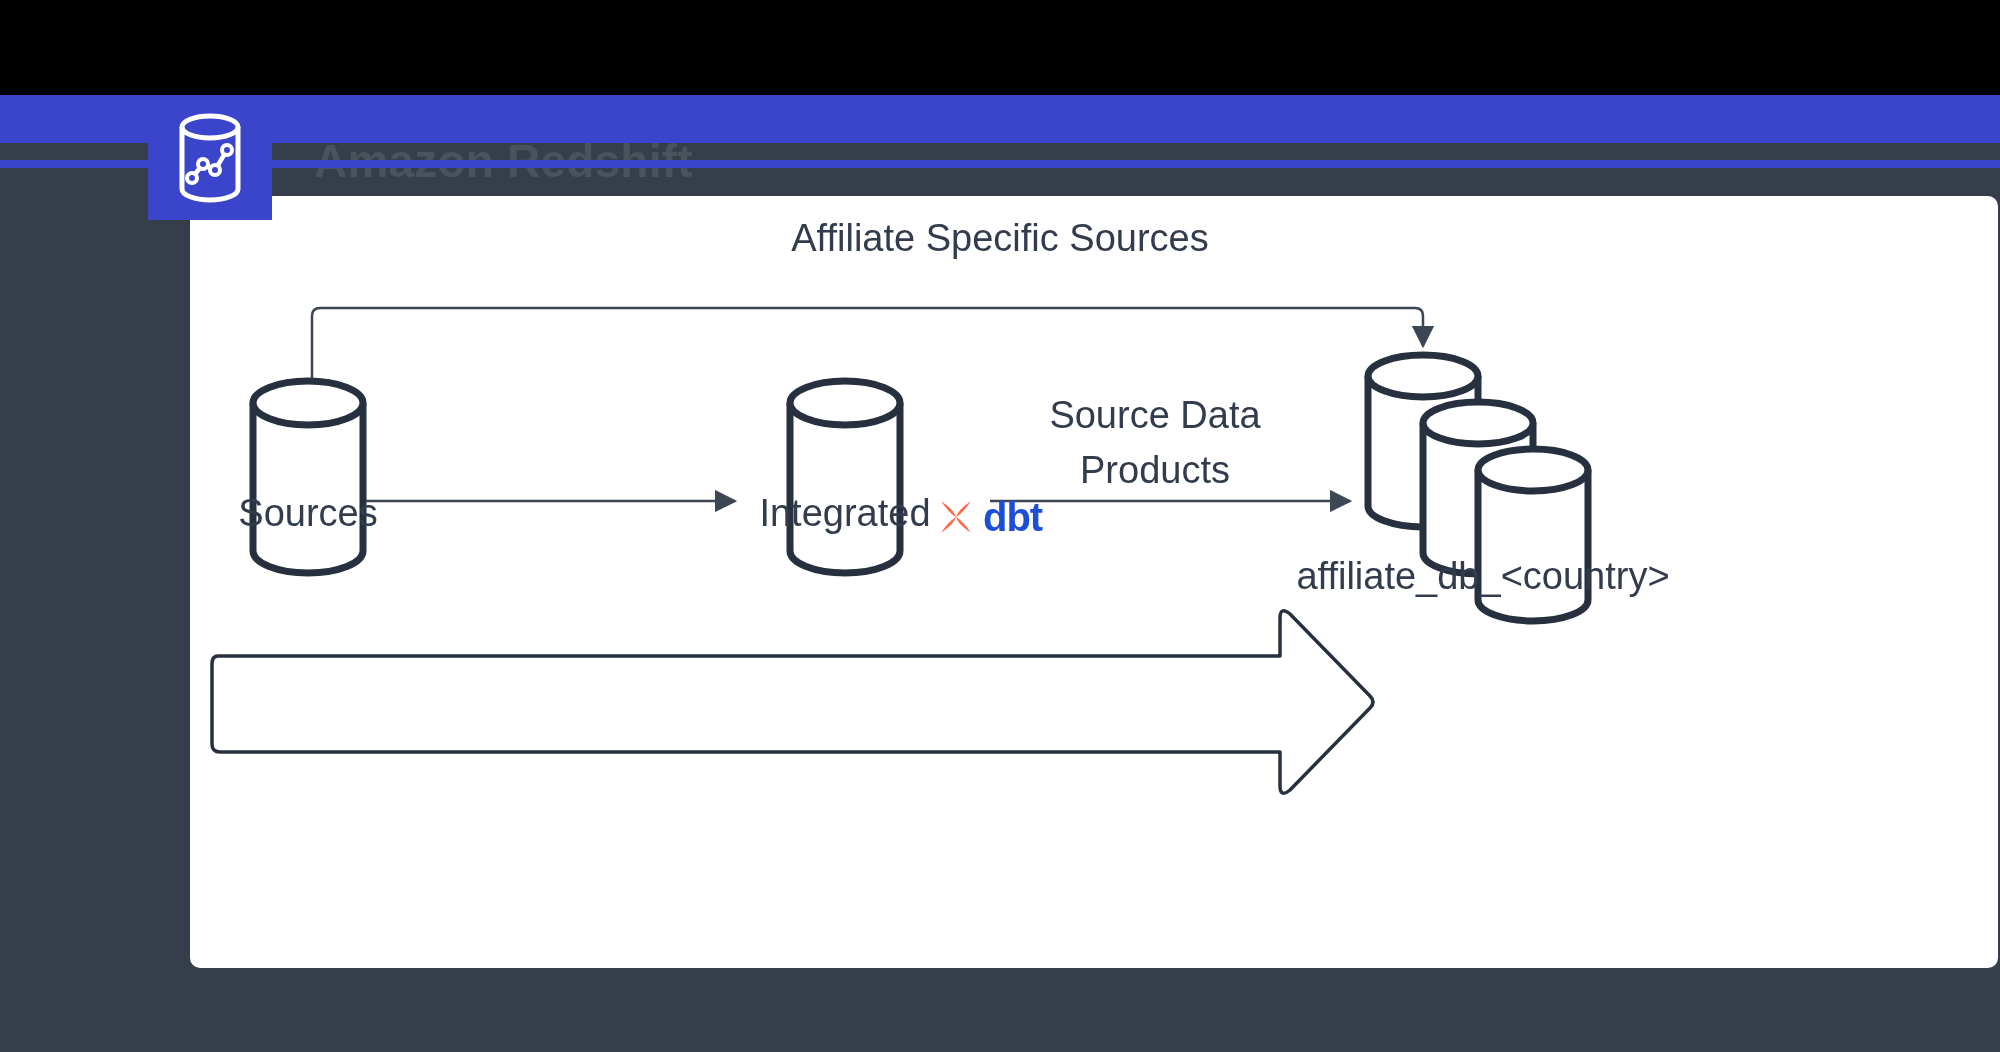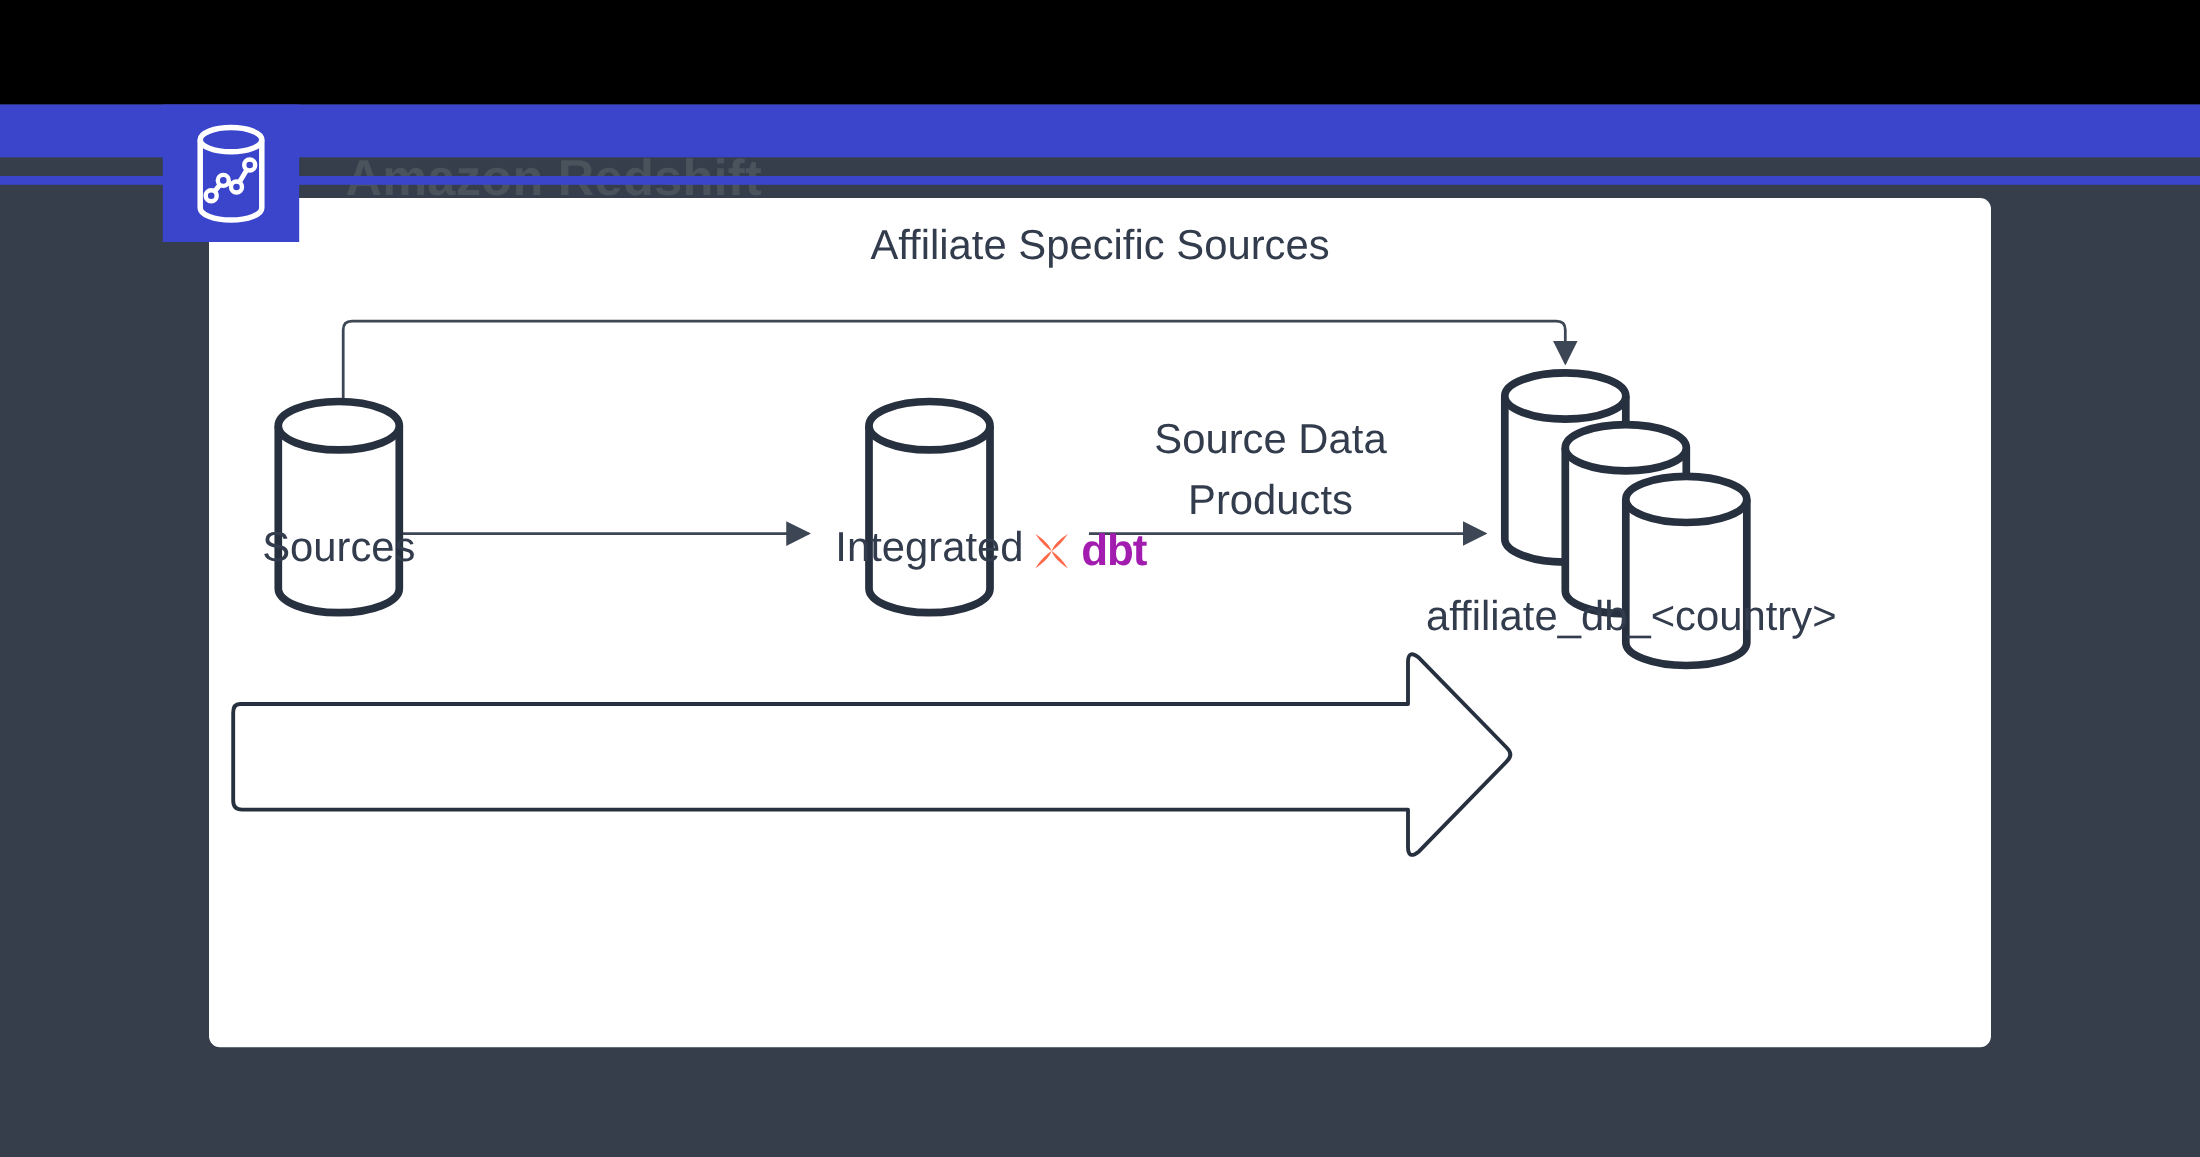--- a/index.html
+++ b/index.html
@@ -81,22 +81,22 @@
     z-index: 8;
     display: flex;
     align-items: center;
     justify-content: center;
   }
 
   
   .card {
     position: absolute;
     left: 190px;
-    top: 180px;
-    width: 1620px;
+    top: 196px;
+    width: 1808px;
     height: 772px;
     background: #FFFFFF;
     border-radius: 10px;
     z-index: 7;
     overflow: hidden;
     text-decoration: underline;
   }
 
   .diagram-svg {
     position: absolute;
@@ -112,21 +112,21 @@
     left: 755px;
     top: 790px;
     display: flex;
     align-items: center;
     z-index: 9;
     gap: 6px;
   }
   .dbt-word {
     font-size: 40px;
     font-weight: 700;
-    color: #a21caf;
+    color: #1d4ed8;
     letter-spacing: -1px;
     line-height: 1;
   }
 </style>
 </head>
 <body>
 
 <div id="stage">
 
   <div class="page-bg"></div>

